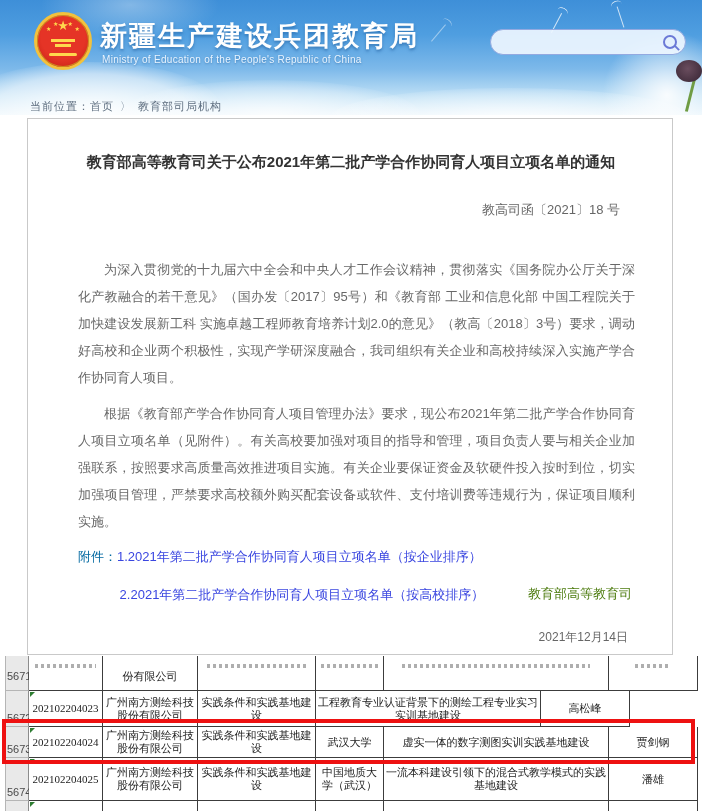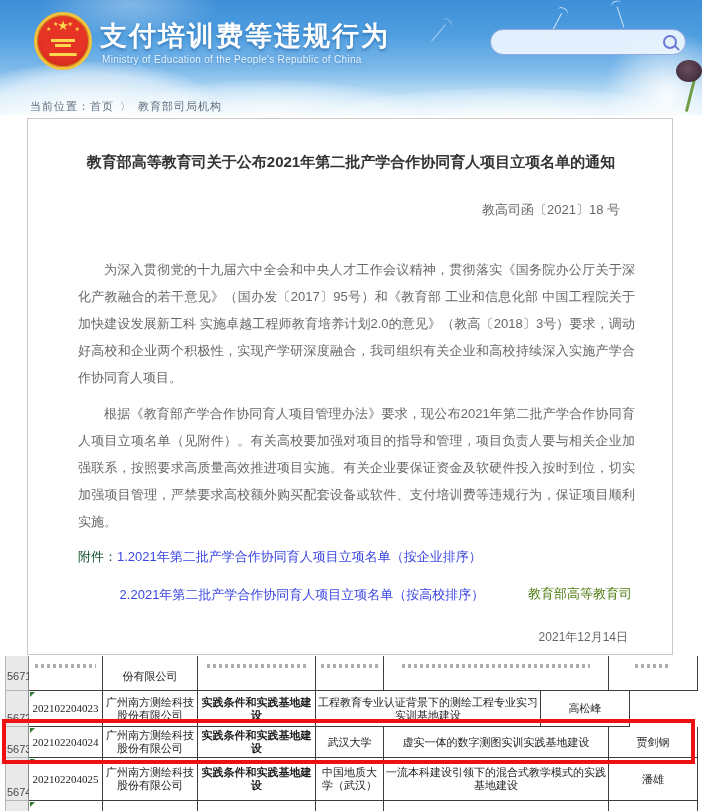--- a/index.html
+++ b/index.html
@@ -52,38 +52,38 @@
   
   .panel{position:absolute;left:27px;top:118px;width:646px;height:537px;background:#fff;
       border:1px solid #c9c9c9;box-sizing:border-box;}
   .doc-title{position:absolute;left:43px;top:32px;width:560px;text-align:center;
       font-size:15px;font-weight:bold;color:#333;line-height:22px;}
   .doc-num{position:absolute;right:52px;top:82px;font-size:13px;color:#666;}
   .body-flow{position:absolute;left:50px;top:128px;width:557px;font-size:13px;color:#686868;line-height:27px;text-align:justify;}
   .body-flow p{margin:0;}
   .body-flow p.ind{text-indent:2em;margin-top:9px;}
   .attach{margin-top:8px;}
-  .attach .lbl{color:#14532d;}
+  .attach .lbl{color:#0369a1;}
   .attach a{color:#3a46e0;text-decoration:none;cursor:pointer;}
   .attach2{margin-top:11px;margin-left:3.2em;}
   .signature{position:absolute;right:40px;top:466px;font-size:13px;color:#4d7c0f;}
   .docdate{position:absolute;right:44px;top:510px;font-size:12px;color:#666;}
   
   .table-wrap{position:absolute;left:5px;top:656px;width:694px;height:155px;overflow:hidden;
       font-family:"Liberation Serif","DejaVu Serif",serif;}
   .trow{display:flex;width:693px;}
   .cell{box-sizing:border-box;border-right:1px solid #3c3c3c;border-bottom:1px solid #3c3c3c;
       display:flex;align-items:center;justify-content:center;text-align:center;
       font-size:11px;color:#1c1c1c;line-height:13px;padding:1px 2px;position:relative;background:#fff;}
   .c-num{width:24px;background:#e9e9e9;border-left:1px solid #b5b5b5;border-right:1px solid #8c8c8c;
       border-bottom:1px solid #b5b5b5;align-items:flex-end;justify-content:flex-start;
       font-family:"Liberation Sans",sans-serif;font-size:11px;color:#4a4a4a;padding:0 1px 1px 1px;}
   .c-id{width:74px;}
   .c-co{width:95px;}
-  .c-ty{width:118px;font-weight:bold;}
+  .c-ty{width:118px;}
   .c-sc{width:68px;}
   .c-ti{width:225px;}
   .c-pe{width:89px;}
   .row-a{height:35px;}
   .row-b{height:36px;}
   .row-c{height:31px;}
   .row-d{height:43px;}
   .row-e{height:30px;}
   .row-a .cell{border-top:none;align-items:flex-end;padding-bottom:7px;}
   .row-a .c-num{align-items:flex-end;}
@@ -112,21 +112,21 @@
     <span class="star-big">★</span>
     <span class="star-s" style="left:9px;top:11px;">★</span>
     <span class="star-s" style="left:16px;top:6px;">★</span>
     <span class="star-s" style="right:16px;top:6px;">★</span>
     <span class="star-s" style="right:9px;top:11px;">★</span>
     <span class="g1"></span>
     <span class="g2"></span>
     <span class="g3"></span>
   </div>
 
-  <div class="site-title">支付培训费等违规行为</div>
+  <div class="site-title">新疆生产建设兵团教育局</div>
   <div class="site-sub">Ministry of Education of the People's Republic of China</div>
 
   <div class="search">
     <input type="text" placeholder="" style="">
     <span class="mag"></span>
   </div>
 
   <div class="breadcrumb">
     <span>当前位置：</span><a>首页</a><span class="sep">〉</span><span>教育部司局机构</span>
   </div>

